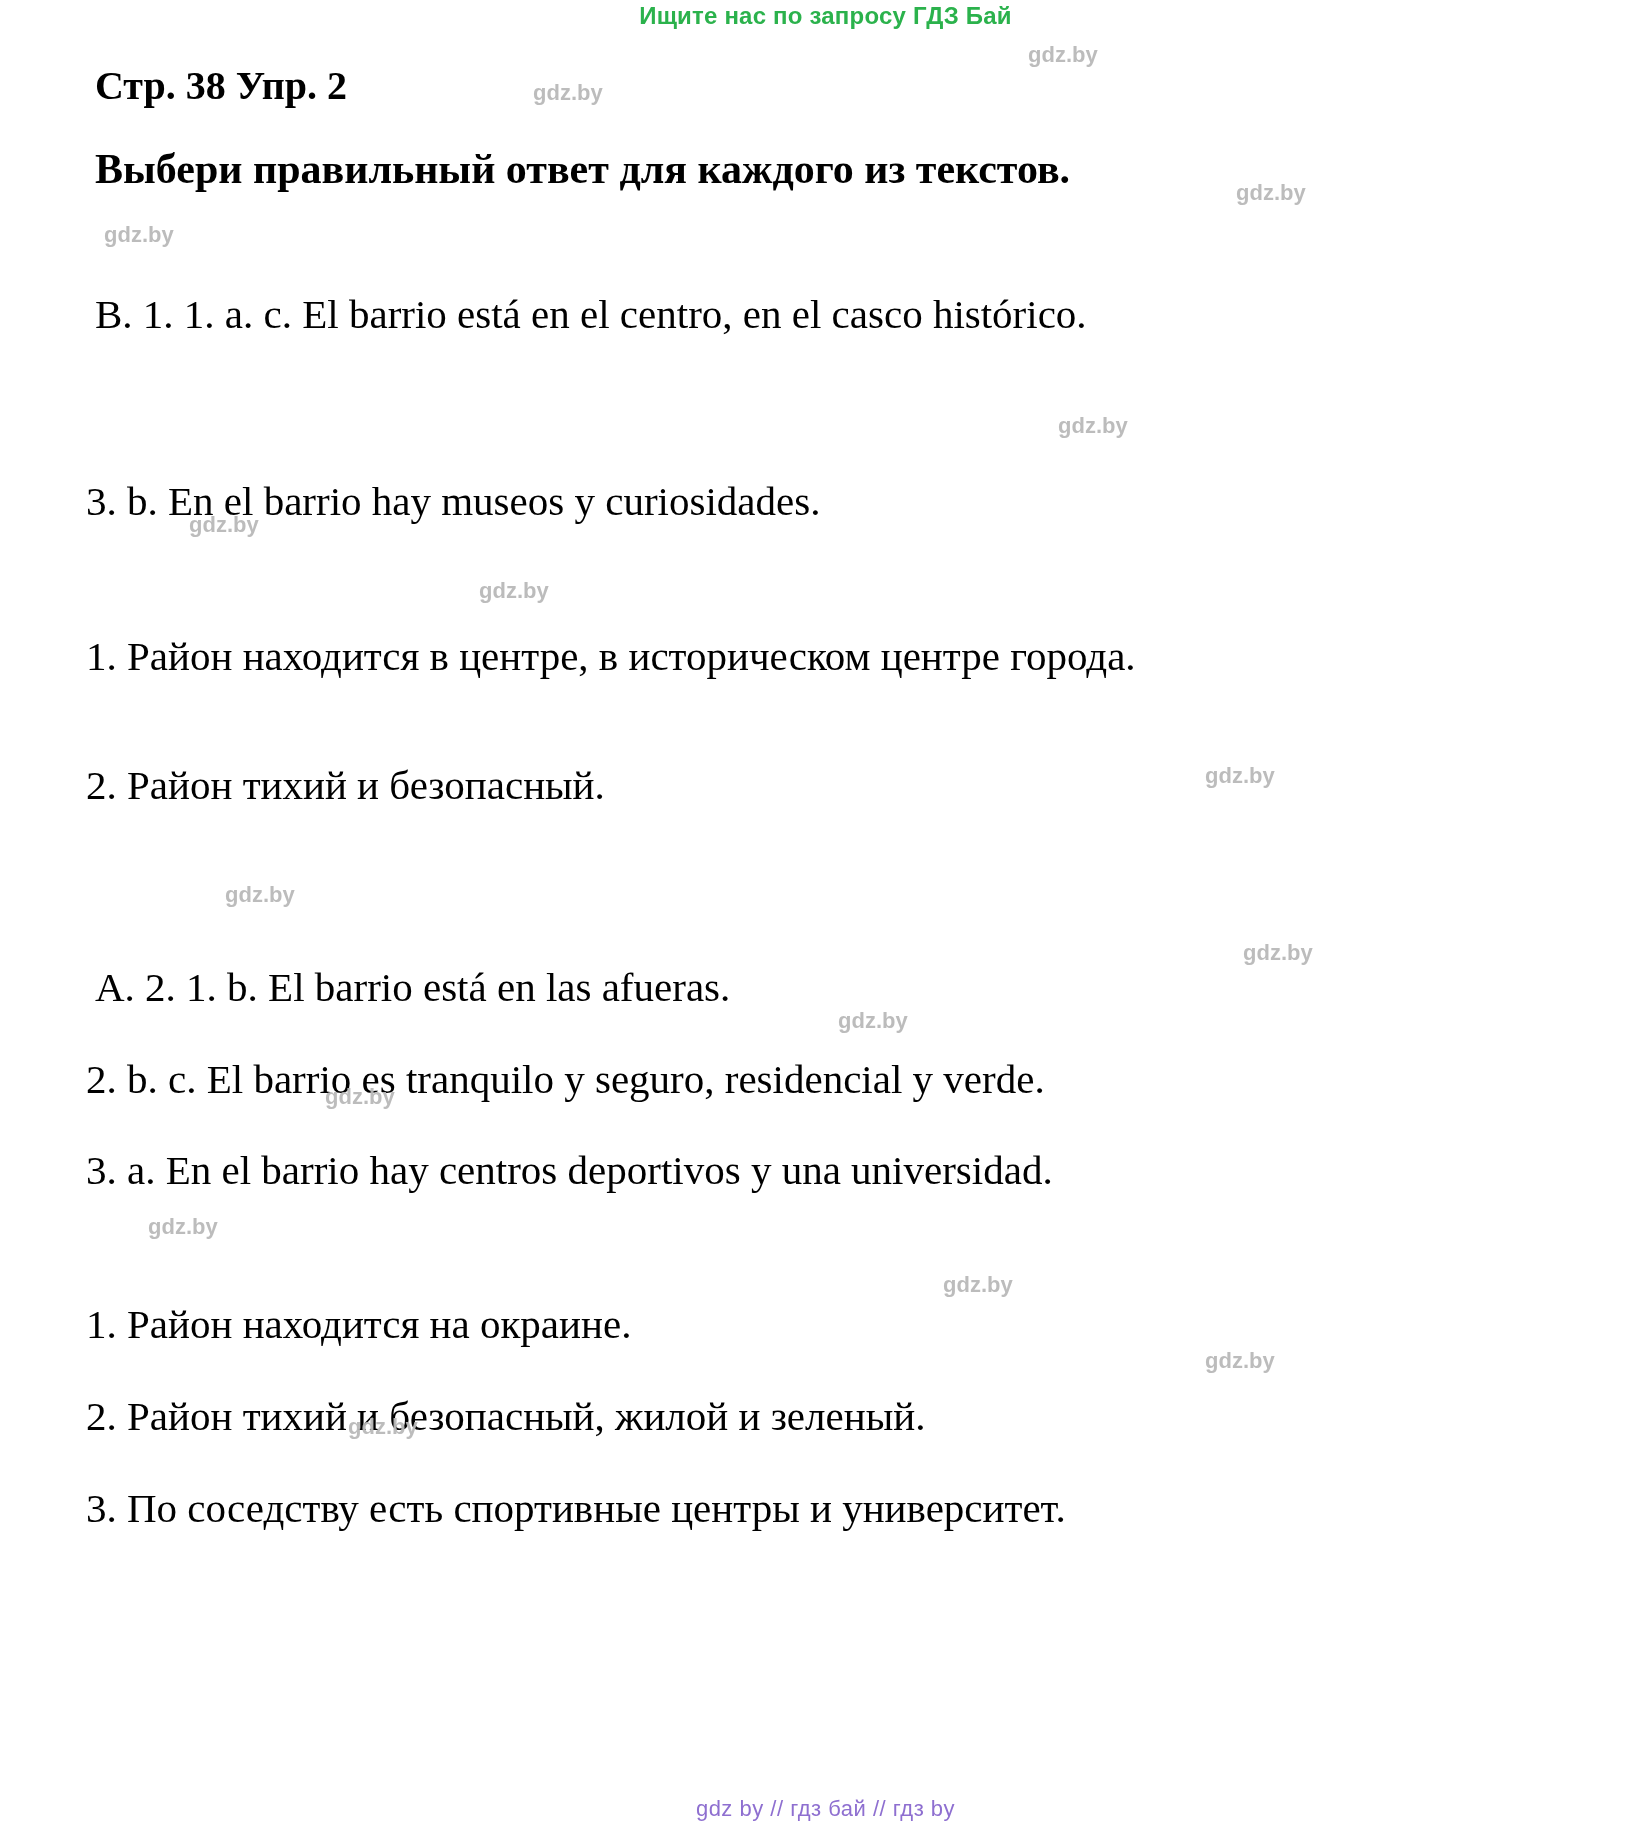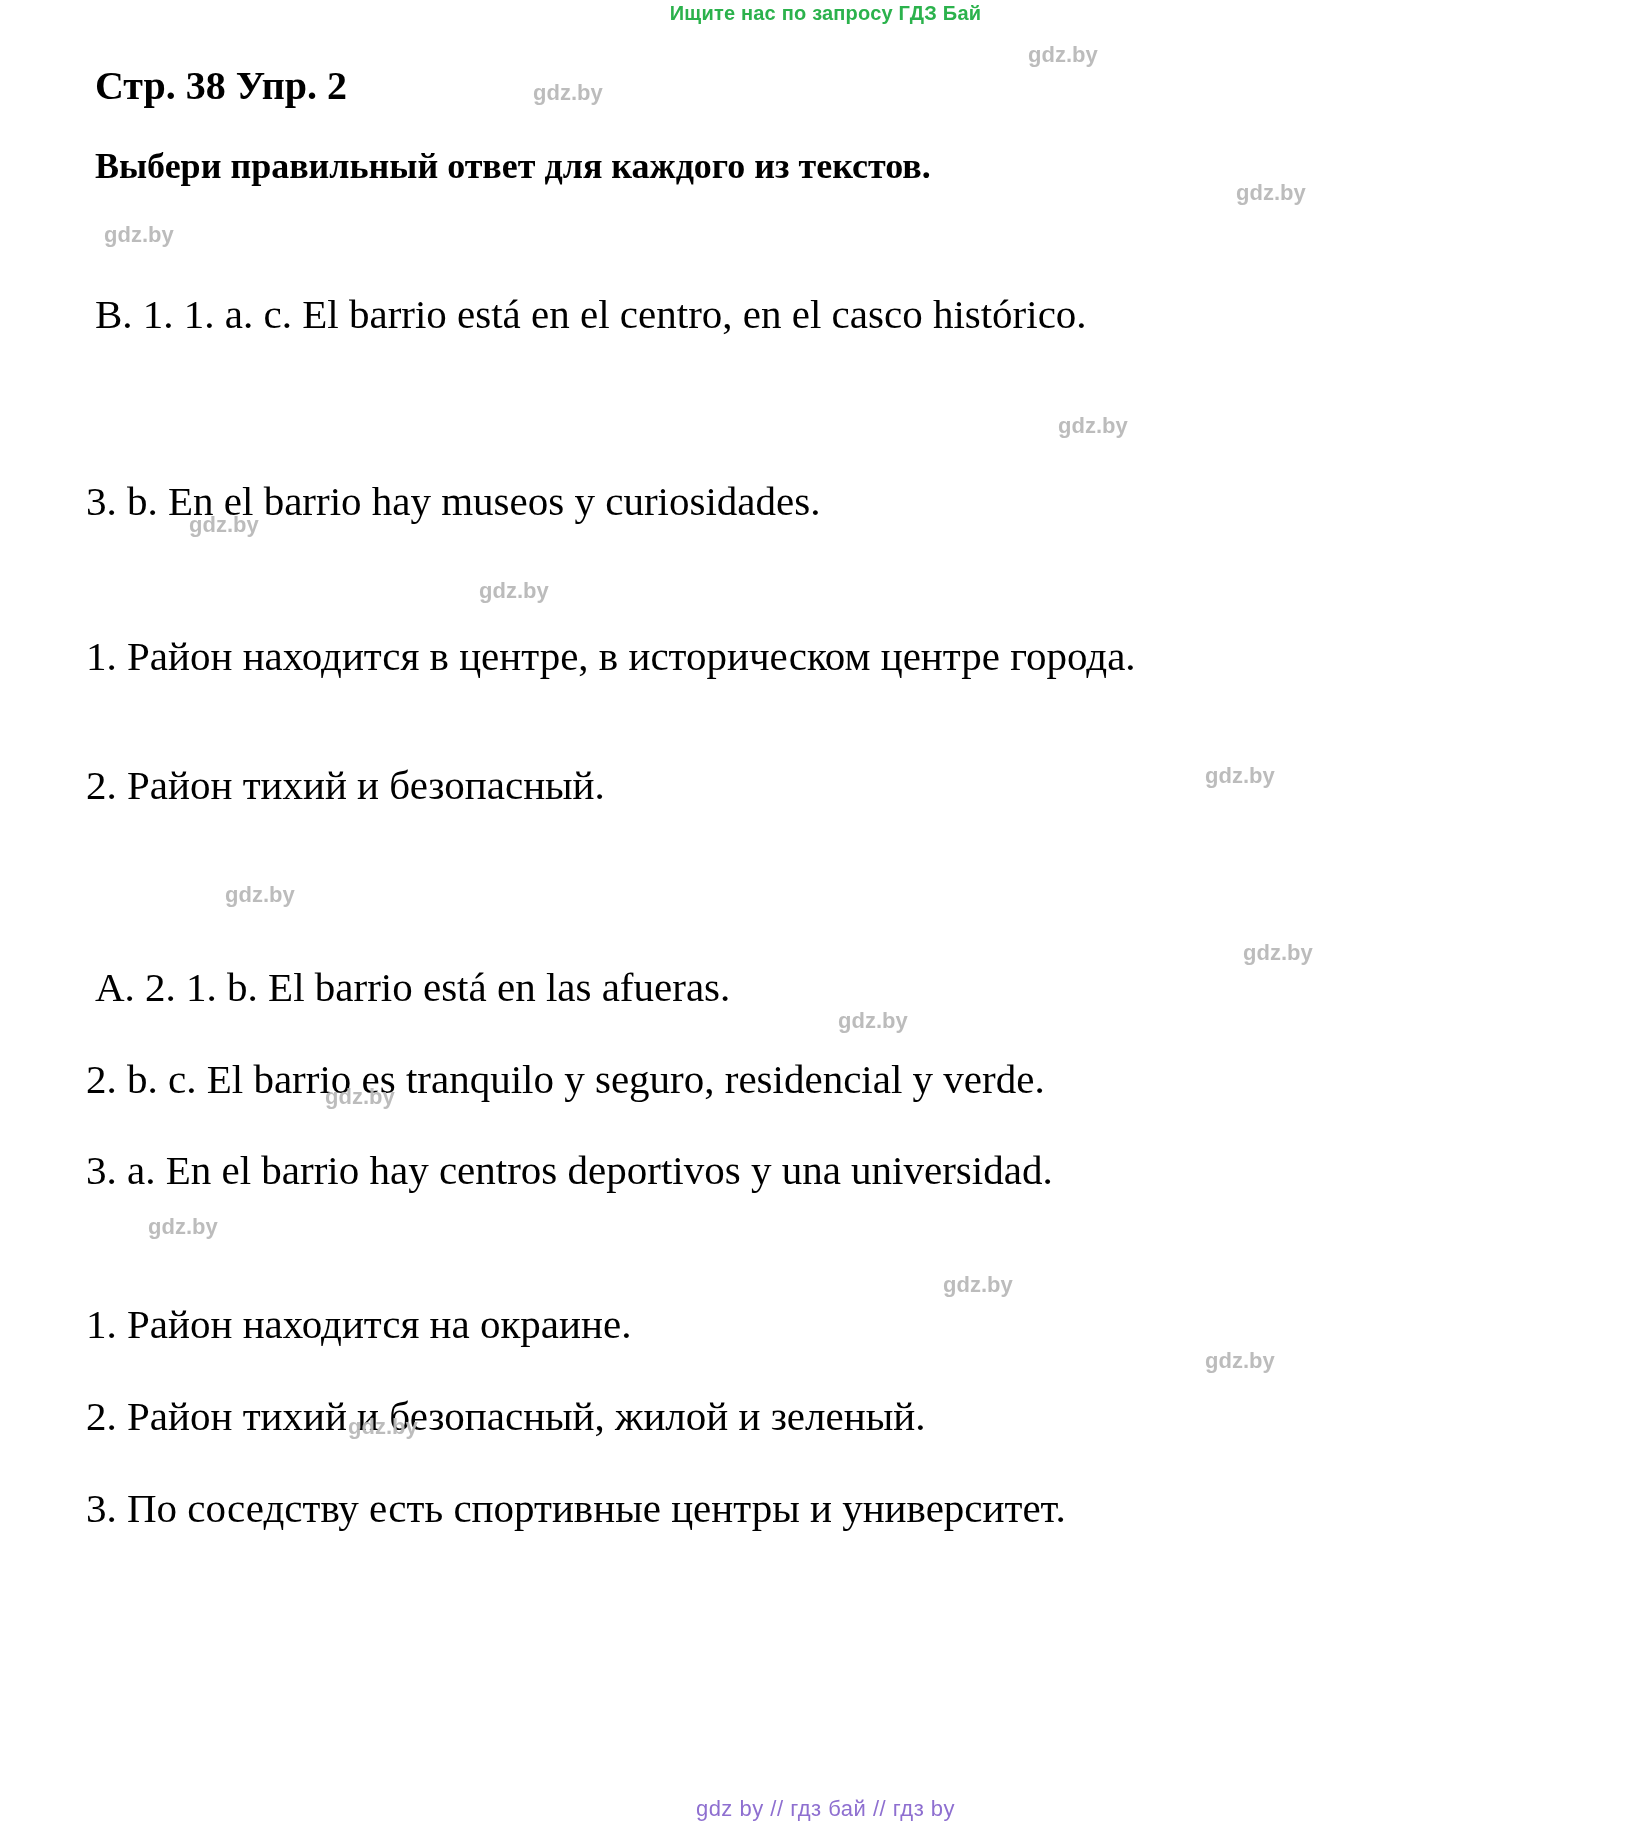--- a/index.html
+++ b/index.html
@@ -20,37 +20,37 @@
     width: 1651px;
     height: 1832px;
   }
   .top-banner {
     position: absolute;
     top: 2px;
     left: 0;
     width: 1651px;
     text-align: center;
     font-family: "Liberation Sans", sans-serif;
-    font-size: 20px;
+    font-size: 24px;
     font-weight: bold;
     color: #2bb24c;
     letter-spacing: 0.2px;
   }
   .heading-num {
     position: absolute;
     left: 95px;
     top: 62px;
     font-size: 40px;
     font-weight: bold;
   }
   .heading-task {
     position: absolute;
     left: 95px;
     top: 145px;
-    font-size: 36px;
+    font-size: 42px;
     font-weight: bold;
   }
   .line {
     position: absolute;
     font-size: 41px;
     white-space: nowrap;
   }
   .wm {
     position: absolute;
     font-family: "Liberation Sans", sans-serif;

